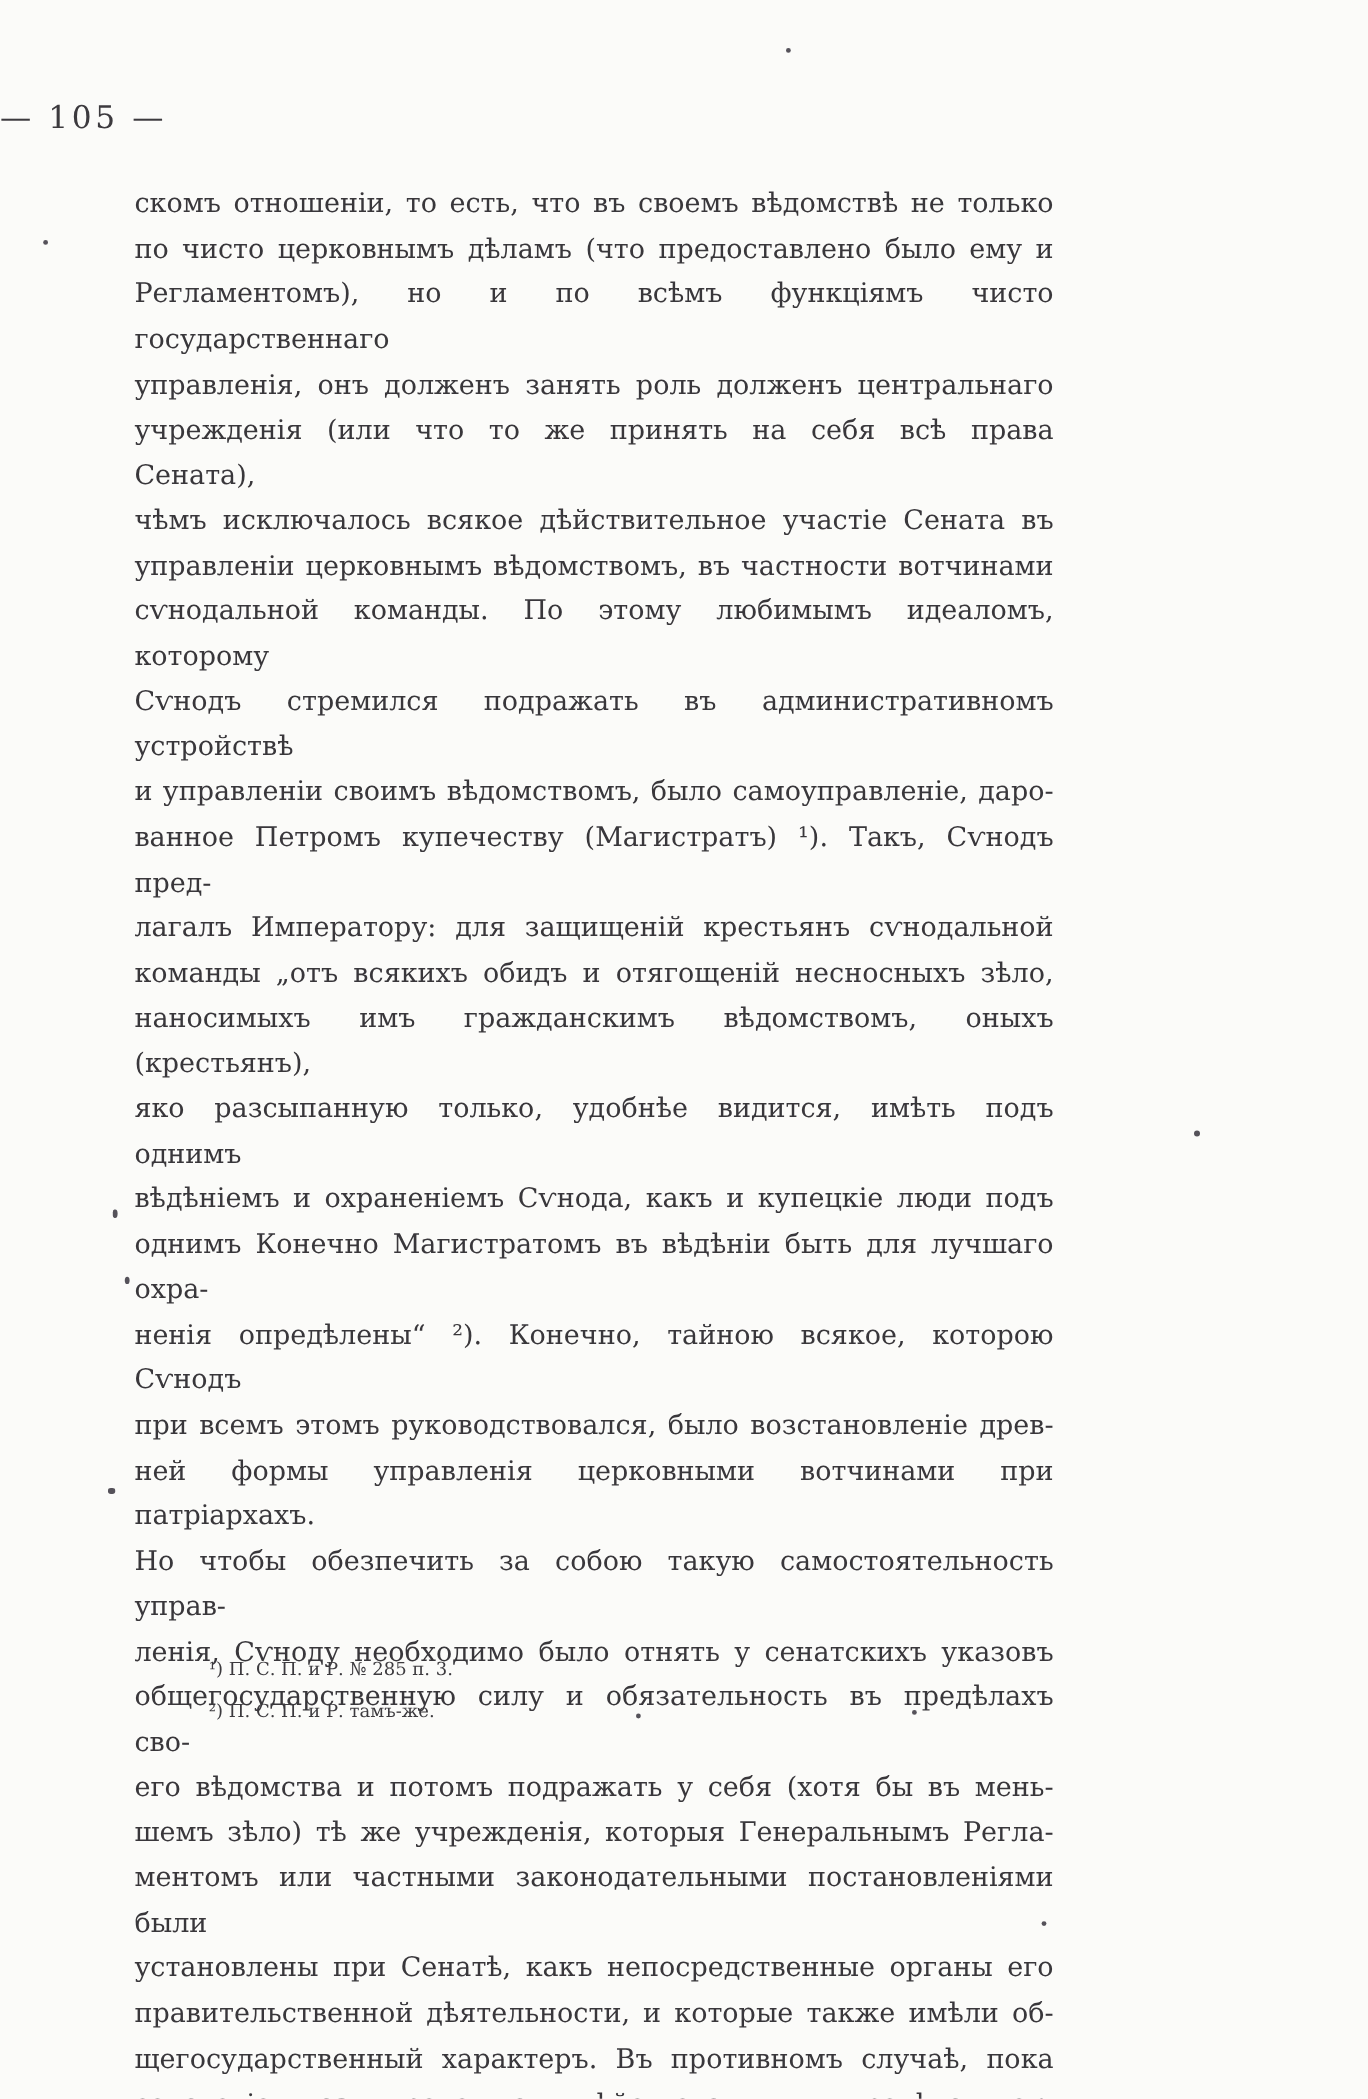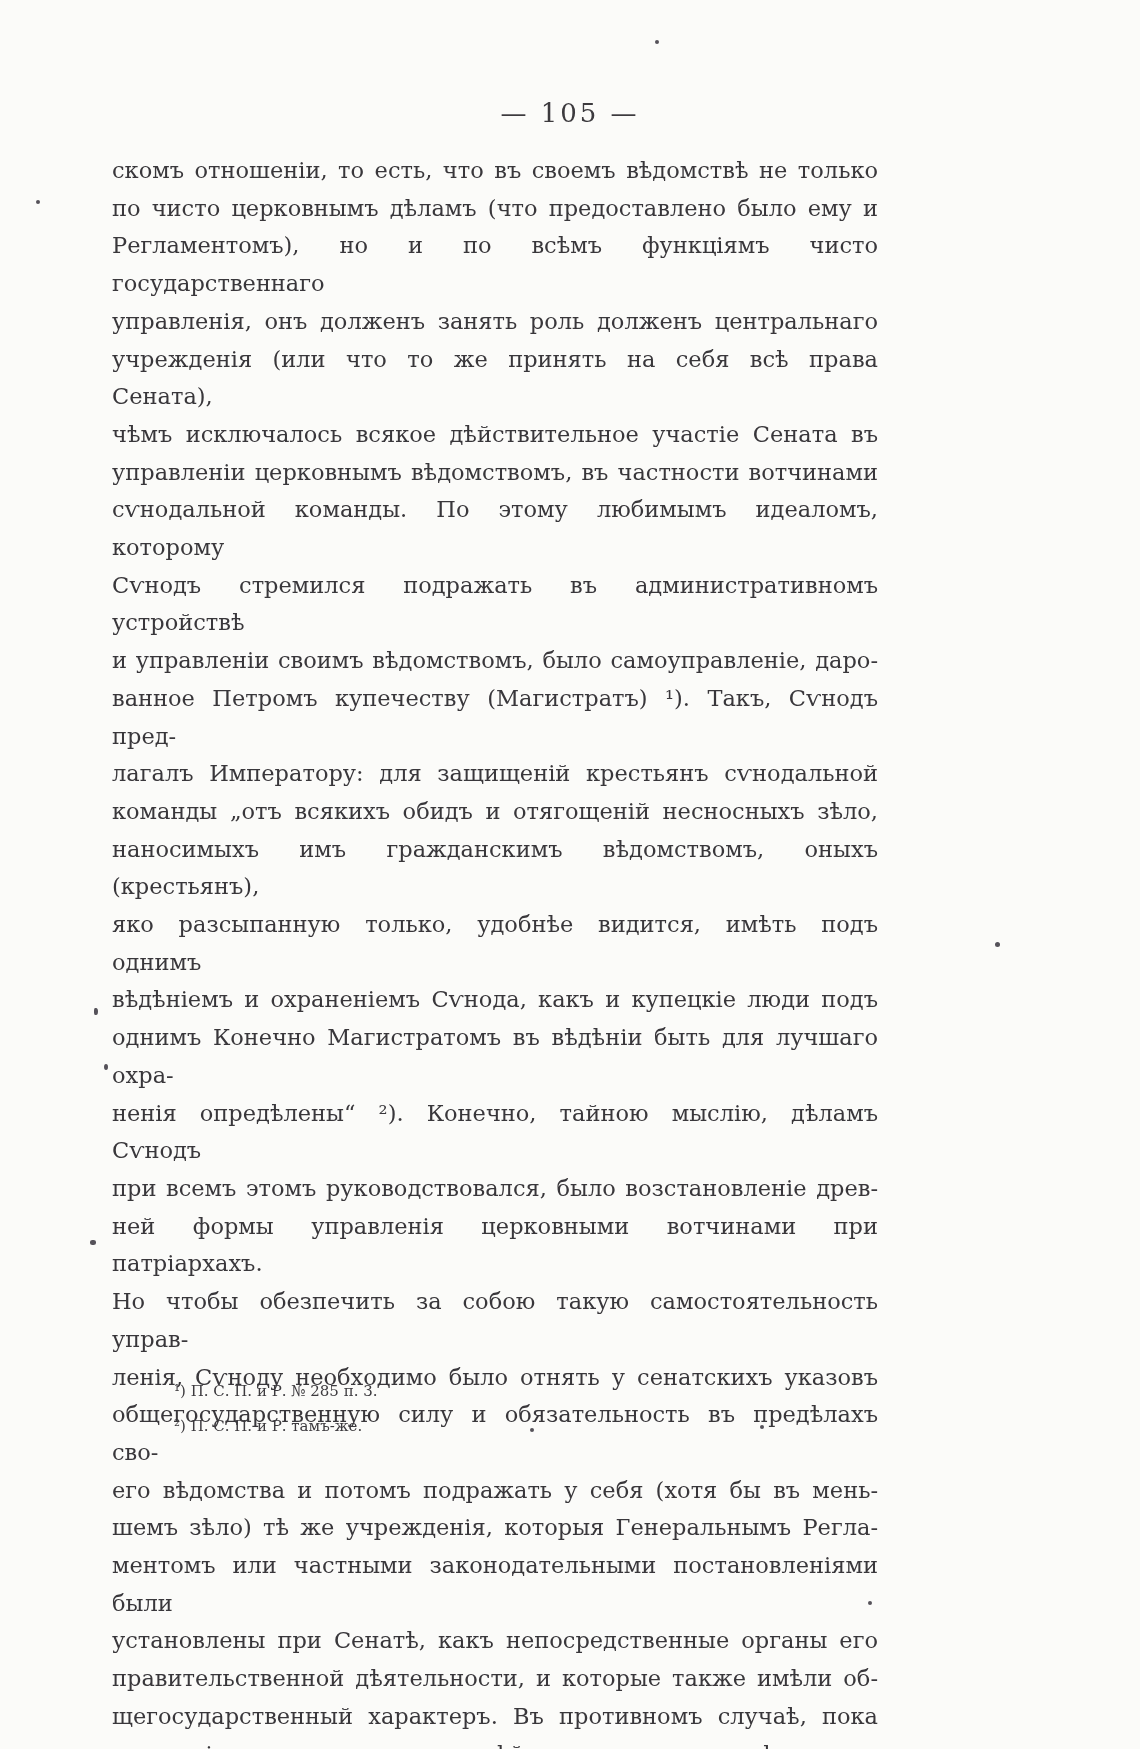--- a/index.html
+++ b/index.html
@@ -14,24 +14,23 @@
     overflow: hidden;
     font-family: "DejaVu Serif", "Liberation Serif", serif;
     color: #39373b;
   }
   .page {
     position: absolute;
     inset: 0;
   }
   .page-number {
     position: absolute;
-    top: 98px;
+    top: 84px;
     left: 0;
     width: 100%;
-    text-align: center;
     font-size: 26px;
     letter-spacing: 3px;
     color: #3c3a3e;
   }
   .body-text {
     position: absolute;
     top: 152px;
     left: 112px;
     width: 766px;
   }
@@ -79,21 +78,21 @@
       <div class="line">сѵнодальной команды. По этому любимымъ идеаломъ, которому</div>
       <div class="line">Сѵнодъ стремился подражать въ административномъ устройствѣ</div>
       <div class="line">и управленіи своимъ вѣдомствомъ, было самоуправленіе, даро-</div>
       <div class="line">ванное Петромъ купечеству (Магистратъ) ¹). Такъ, Сѵнодъ пред-</div>
       <div class="line">лагалъ Императору: для защищеній крестьянъ сѵнодальной</div>
       <div class="line">команды „отъ всякихъ обидъ и отягощеній несносныхъ зѣло,</div>
       <div class="line">наносимыхъ имъ гражданскимъ вѣдомствомъ, оныхъ (крестьянъ),</div>
       <div class="line">яко разсыпанную только, удобнѣе видится, имѣть подъ однимъ</div>
       <div class="line">вѣдѣніемъ и охраненіемъ Сѵнода, какъ и купецкіе люди подъ</div>
       <div class="line">однимъ Конечно Магистратомъ въ вѣдѣніи быть для лучшаго охра-</div>
-      <div class="line">ненія опредѣлены“ ²). Конечно, тайною мыслію, дѣламъ Сѵнодъ</div>
+      <div class="line">ненія опредѣлены“ ²). Конечно, тайною всякое, которою Сѵнодъ</div>
       <div class="line">при всемъ этомъ руководствовался, было возстановленіе древ-</div>
       <div class="line">ней формы управленія церковными вотчинами при патріархахъ.</div>
       <div class="line">Но чтобы обезпечить за собою такую самостоятельность управ-</div>
       <div class="line">ленія, Сѵноду необходимо было отнять у сенатскихъ указовъ</div>
       <div class="line">общегосударственную силу и обязательность въ предѣлахъ сво-</div>
       <div class="line">его вѣдомства и потомъ подражать у себя (хотя бы въ мень-</div>
       <div class="line">шемъ зѣло) тѣ же учрежденія, которыя Генеральнымъ Регла-</div>
       <div class="line">ментомъ или частными законодательными постановленіями были</div>
       <div class="line">установлены при Сенатѣ, какъ непосредственные органы его</div>
       <div class="line">правительственной дѣятельности, и которые также имѣли об-</div>

